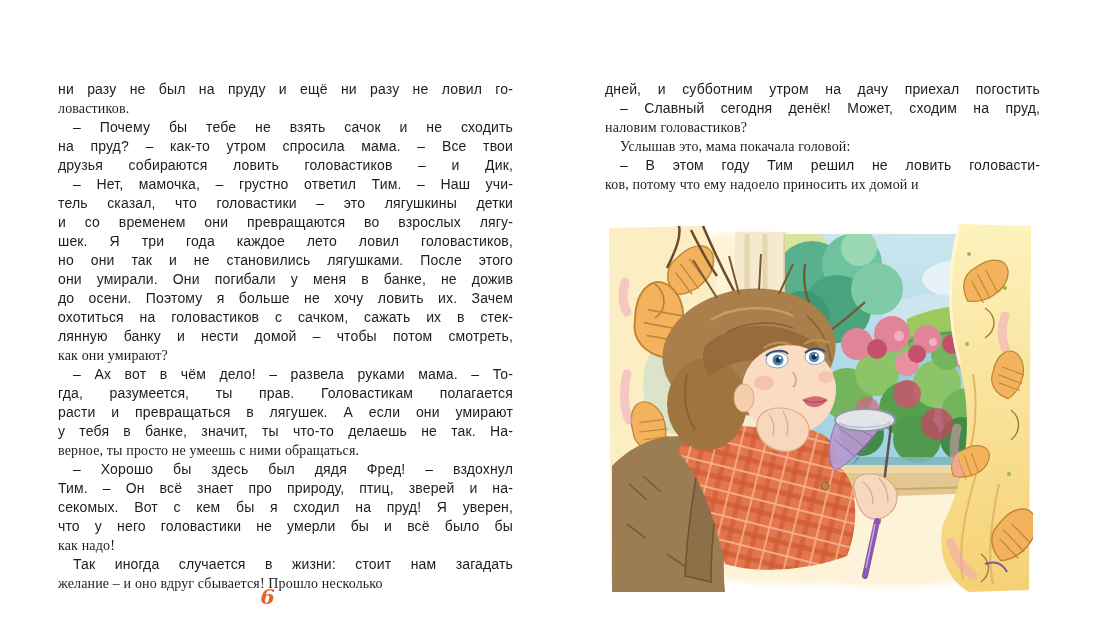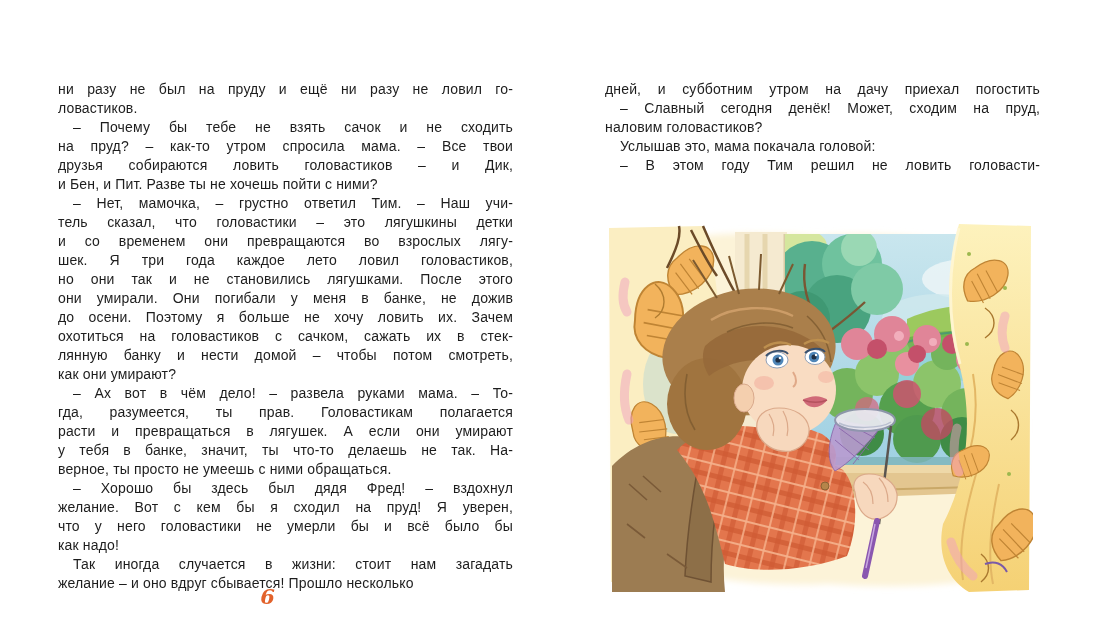--- a/index.html
+++ b/index.html
@@ -3,69 +3,70 @@
 <meta charset="utf-8">
 <style>
   html,body{margin:0;padding:0;background:#ffffff;}
   .book{position:relative;width:1100px;height:638px;background:#ffffff;overflow:hidden;
         font-family:"Liberation Sans", sans-serif;}
   .textcol{position:absolute;top:50px;font-size:14px;line-height:19px;color:#1d1d1d;
            letter-spacing:.15px;margin-top:30px;}
   .col-left{left:58px;width:455px;}
   .col-right{left:605px;width:435px;}
   .line{text-align:justify;text-align-last:justify;}
-  .line.last{text-align-last:left;}
+  .line.last{text-align-last:left;font-family:Liberation Serif, serif;}
   .line.ind{text-indent:15px;}
   .pageno{position:absolute;left:40px;top:584px;width:455px;text-align:center;
           color:#e2622b;font-family:"DejaVu Serif", serif;font-weight:bold;
           font-style:italic;font-size:21px;}
   .illus{position:absolute;left:607px;top:224px;width:426px;height:370px;margin:0;}
   .illus svg{display:block;width:426px;height:370px;}
 </style>
 </head>
 <body>
 
 <div class="book">
 
   <section class="textcol col-left" id="left-col">
       <div class="line">ни разу не был на пруду и ещё ни разу не ловил го-</div>
       <div class="line last">ловастиков.</div>
       <div class="line ind">– Почему бы тебе не взять сачок и не сходить</div>
       <div class="line">на пруд? – как-то утром спросила мама. – Все твои</div>
       <div class="line">друзья собираются ловить головастиков – и Дик,</div>
-      <div class="line last">и Бен, и Пит. Разве ты не хочешь пойти с ними?</div>
       <div class="line ind">– Нет, мамочка, – грустно ответил Тим. – Наш учи-</div>
       <div class="line">тель сказал, что головастики – это лягушкины детки</div>
       <div class="line">и со временем они превращаются во взрослых лягу-</div>
       <div class="line">шек. Я три года каждое лето ловил головастиков,</div>
       <div class="line">но они так и не становились лягушками. После этого</div>
       <div class="line">они умирали. Они погибали у меня в банке, не дожив</div>
       <div class="line">до осени. Поэтому я больше не хочу ловить их. Зачем</div>
       <div class="line">охотиться на головастиков с сачком, сажать их в стек-</div>
       <div class="line">лянную банку и нести домой – чтобы потом смотреть,</div>
       <div class="line last">как они умирают?</div>
       <div class="line ind">– Ах вот в чём дело! – развела руками мама. – То-</div>
       <div class="line">гда, разумеется, ты прав. Головастикам полагается</div>
       <div class="line">расти и превращаться в лягушек. А если они умирают</div>
       <div class="line">у тебя в банке, значит, ты что-то делаешь не так. На-</div>
       <div class="line last">верное, ты просто не умеешь с ними обращаться.</div>
       <div class="line ind">– Хорошо бы здесь был дядя Фред! – вздохнул</div>
-      <div class="line">желание. Вот с кем бы я сходил на пруд! Я уверен,</div>
+      <div class="line">Тим. – Он всё знает про природу, птиц, зверей и на-</div>
+      <div class="line">секомых. Вот с кем бы я сходил на пруд! Я уверен,</div>
       <div class="line">что у него головастики не умерли бы и всё было бы</div>
       <div class="line last">как надо!</div>
       <div class="line ind">Так иногда случается в жизни: стоит нам загадать</div>
       <div class="line last">желание – и оно вдруг сбывается! Прошло несколько</div>
     </section>
 
   <section class="textcol col-right" id="right-col">
       <div class="line">дней, и субботним утром на дачу приехал погостить</div>
       <div class="line ind">– Славный сегодня денёк! Может, сходим на пруд,</div>
       <div class="line last">наловим головастиков?</div>
       <div class="line last ind">Услышав это, мама покачала головой:</div>
       <div class="line ind">– В этом году Тим решил не ловить головасти-</div>
+      <div class="line last">ков, потому что ему надоело приносить их домой и</div>
     </section>
 
   <div class="pageno">6</div>
 
   <figure class="illus">
     <svg viewBox="0 0 426 370" xmlns="http://www.w3.org/2000/svg">
       <defs>
         <linearGradient id="sky" x1="0" y1="0" x2="0" y2="1">
           <stop offset="0" stop-color="#c9e6ee"></stop>
             <stop offset="1" stop-color="#9fd0e2"></stop>

